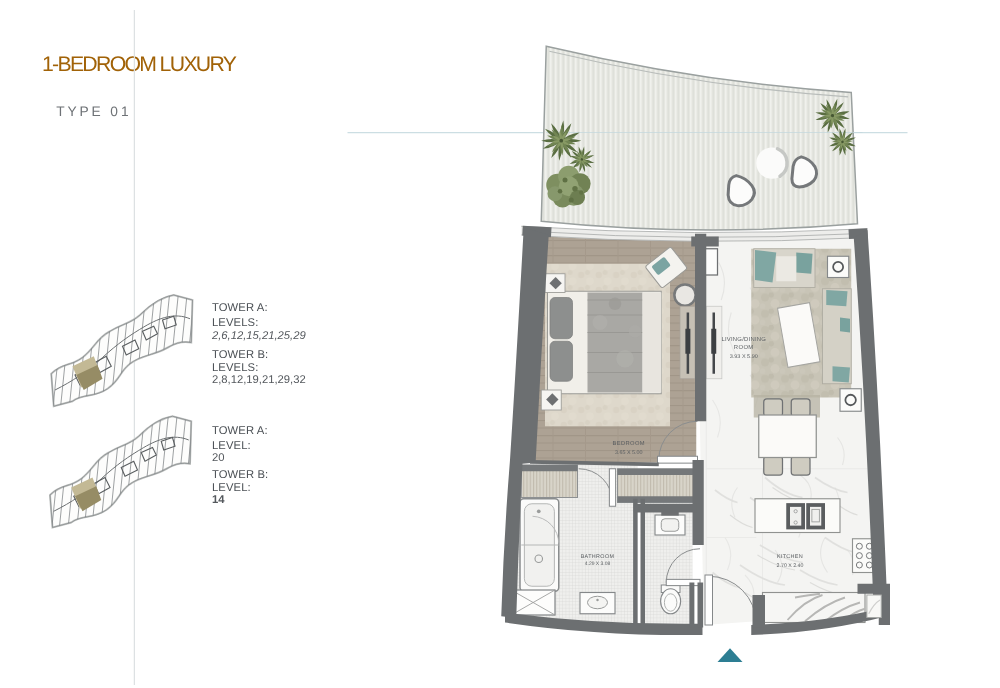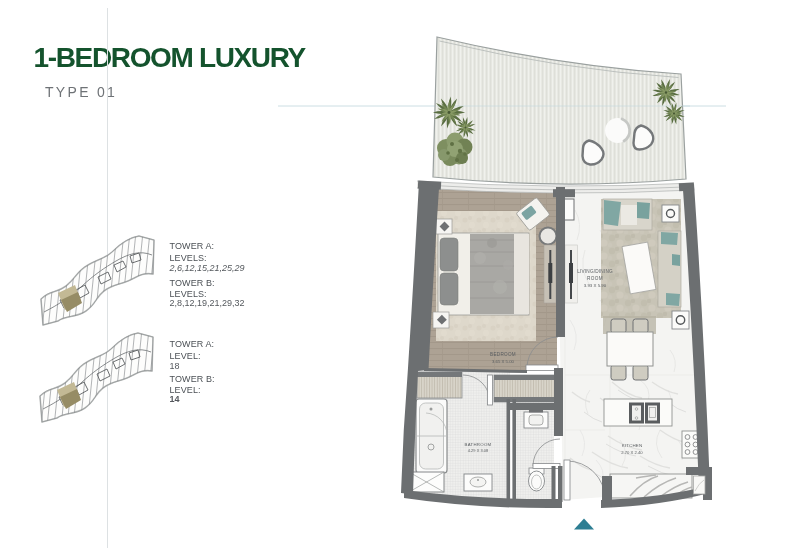--- a/index.html
+++ b/index.html
@@ -2,34 +2,34 @@
 <html><head>
 <meta charset="utf-8">
 <style>
   html,body{margin:0;padding:0;width:800px;height:550px;background:#ffffff;overflow:hidden;}
   body{font-family:"Liberation Sans", sans-serif;position:relative;}
   .abs{position:absolute;white-space:nowrap;}
 </style>
 </head>
 <body>
 
-<div class="abs" style="left:33.5px;top:41.5px;font-size:28px;letter-spacing:-1.35px;color:#14532d;font-weight:700;">1-BEDROOM LUXURY</div>
-
-<div class="abs" style="left:45px;top:83.5px;font-size:14px;letter-spacing:2.3px;color:#6e7276;">TYPE 01</div>
+<div class="abs" style="left:33.5px;top:41.5px;font-size:17px;letter-spacing:-1.35px;color:#a16207;font-weight:400;">1-BEDROOM LUXURY</div>
+
+<div class="abs" style="left:45px;top:83.5px;font-size:11px;letter-spacing:2.3px;color:#6e7276;">TYPE 01</div>
 
 <div class="abs" style="left:169.5px;top:241.3px;font-size:9px;letter-spacing:0.1px;color:#4b5055;">TOWER A:</div>
 <div class="abs" style="left:169.5px;top:253.3px;font-size:9px;letter-spacing:0.1px;color:#4b5055;">LEVELS:</div>
 <div class="abs" style="left:169.5px;top:263.3px;font-size:9px;letter-spacing:0px;color:#54585d;font-style:italic;">2,6,12,15,21,25,29</div>
 <div class="abs" style="left:169.5px;top:278.3px;font-size:9px;letter-spacing:0.1px;color:#4b5055;">TOWER B:</div>
 <div class="abs" style="left:169.5px;top:289.3px;font-size:9px;letter-spacing:0.1px;color:#4b5055;">LEVELS:</div>
 <div class="abs" style="left:169.5px;top:298px;font-size:9px;letter-spacing:0px;color:#54585d;">2,8,12,19,21,29,32</div>
 
 <div class="abs" style="left:169.5px;top:339.3px;font-size:9px;letter-spacing:0.1px;color:#4b5055;">TOWER A:</div>
 <div class="abs" style="left:169.5px;top:351.3px;font-size:9px;letter-spacing:0.1px;color:#4b5055;">LEVEL:</div>
-<div class="abs" style="left:169.5px;top:361.3px;font-size:9px;letter-spacing:0px;color:#54585d;">18</div>
+<div class="abs" style="left:169.5px;top:361.3px;font-size:9px;letter-spacing:0px;color:#54585d;">20</div>
 <div class="abs" style="left:169.5px;top:374.3px;font-size:9px;letter-spacing:0.1px;color:#4b5055;">TOWER B:</div>
 <div class="abs" style="left:169.5px;top:385.3px;font-size:9px;letter-spacing:0.1px;color:#4b5055;">LEVEL:</div>
 <div class="abs" style="left:169.5px;top:394px;font-size:9px;letter-spacing:0px;color:#54585d;font-weight:bold;">14</div>
 
 <svg width="800" height="550" viewBox="0 0 800 550" style="position:absolute;left:0;top:0;" xmlns="http://www.w3.org/2000/svg">
 <defs>
   <pattern id="deck" width="4" height="8" patternUnits="userSpaceOnUse">
     <rect width="4" height="8" fill="#e6e7e1"></rect>
     <rect x="0" width="1.2" height="8" fill="#f0f1ed"></rect>
     <rect x="2.2" width="0.8" height="8" fill="#dcded8"></rect>

